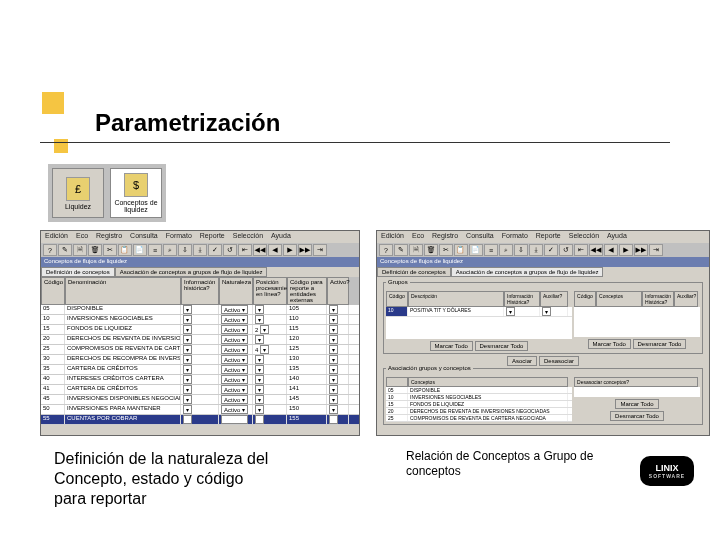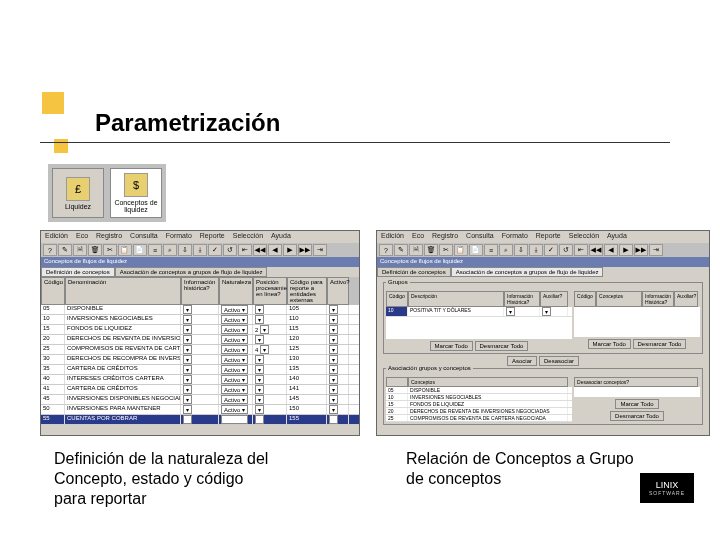--- a/index.html
+++ b/index.html
@@ -32,22 +32,22 @@
   .dropdown { background: #fff; border: 1px solid #888; font-size: 6px; padding: 0 2px; display: inline-block; }
   .c-cod { width: 24px; } .c-den { width: 116px; } .c-hist { width: 38px; } .c-nat { width: 34px; } .c-pos { width: 34px; } .c-cod2 { width: 40px; } .c-act { width: 22px; }
   .section { padding: 3px 4px; }
   .group-box { border: 1px solid #888; margin: 2px; padding: 2px; font-size: 6px; }
   .gb-title { position: relative; top: -6px; background: #d4d0c8; display: inline-block; padding: 0 2px; font-size: 6px; }
   .btn-sm { background: #d4d0c8; border: 1px solid #888; font-size: 6px; padding: 1px 4px; display: inline-block; }
   .right-cols { display: flex; gap: 2px; }
   .right-col-l { width: 192px; }
   .right-col-r { width: 130px; }
   .caption-l { position: absolute; top: 449px; left: 54px; width: 220px; font-size: 16px; color: #000; line-height: 1.25; }
-  .caption-r { position: absolute; top: 449px; left: 406px; width: 240px; font-size: 16px; color: #000; line-height: 1.25; }
-  .logo { position: absolute; top: 473px; right: 26px; width: 54px; height: 30px; background: #000; color: #fff; display: flex; flex-direction: column; align-items: center; justify-content: center; font-size: 9px; font-weight: normal; }
+  .caption-r { position: absolute; top: 449px; left: 406px; width: 240px; font-size: 12px; color: #000; line-height: 1.25; }
+  .logo { position: absolute; top: 456px; right: 26px; width: 54px; height: 30px; background: #000; color: #fff; display: flex; flex-direction: column; align-items: center; justify-content: center; font-size: 9px; font-weight: bold; border-radius: 10px; }
   .logo-sub { font-size: 5px; letter-spacing: 1px; color: #ccc; }
   .mini-grid-head { display:flex; background:#d4d0c8; }
   .mini-grid-head > div { border:1px solid #888; font-size:5px; padding:1px 2px; }
   .mini-row { display:flex; background:#fff; border-bottom:1px solid #ddd; }
   .mini-row > div { font-size:5px; padding:0 2px; border-right:1px solid #eee; overflow:hidden; white-space:nowrap; }
 </style>
 </head>
 <body>
 
 <div class="accent-square accent-1"></div>

